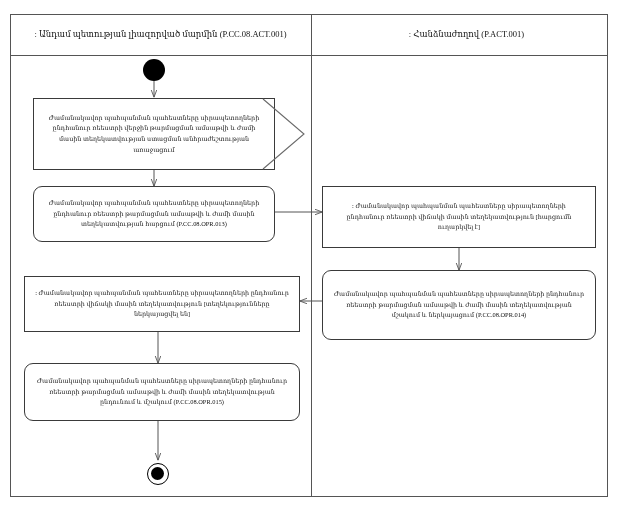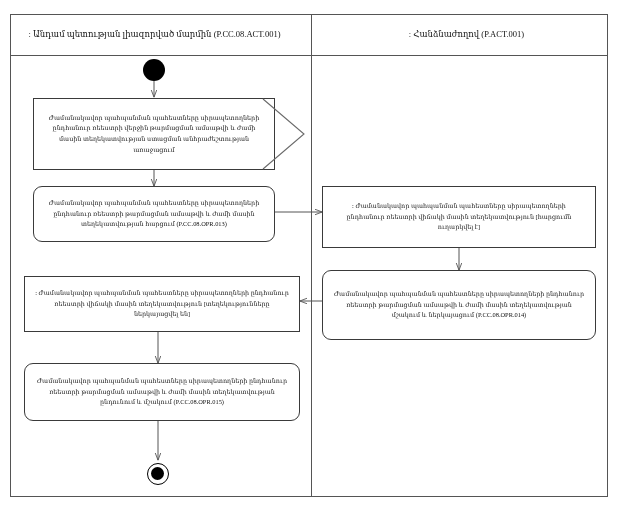--- a/index.html
+++ b/index.html
@@ -49,21 +49,21 @@
     display: flex;
     align-items: center;
     justify-content: center;
     text-align: center;
     font-size: 8.5px;
     color: #111111;
     padding: 0 6px;
     box-sizing: border-box;
     line-height: 1.2;
   }
-  .lane-title.left  { left: 4px;  width: 301px; }
+  .lane-title.left  { left: 10px;  width: 301px; }
   .lane-title.right { left: 311px; width: 297px; padding-left: 20px; }
 
   
   .node {
     position: absolute;
     box-sizing: border-box;
     background: #ffffff;
     border: 1px solid #3a3a3a;
     display: flex;
     align-items: center;

